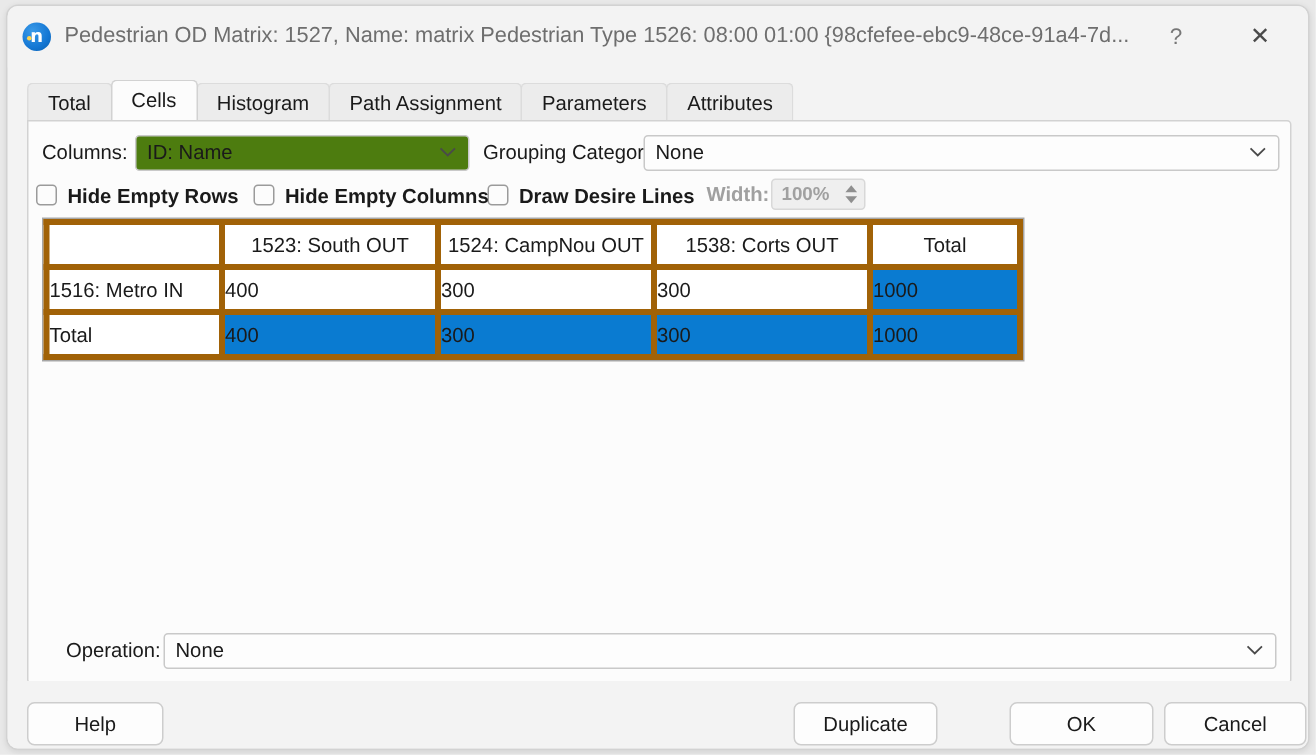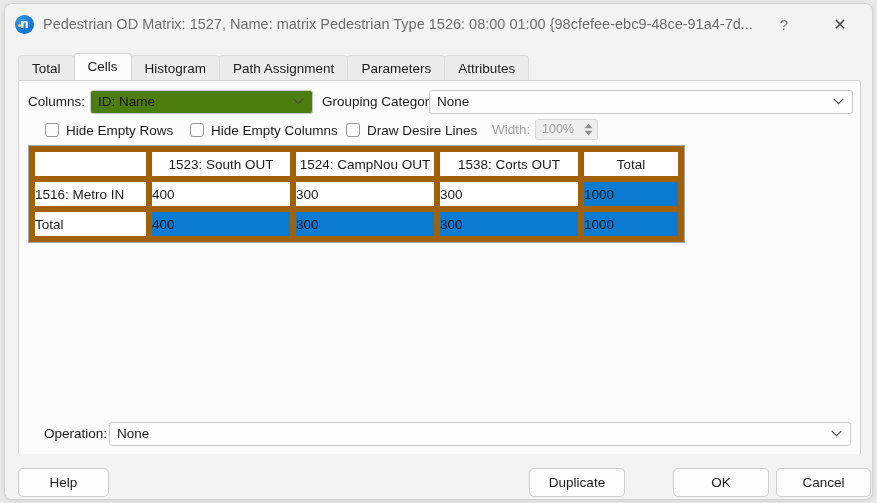--- a/index.html
+++ b/index.html
@@ -141,21 +141,21 @@
     overflow: hidden;
   }
   .chev {
     position: absolute; right: 8px; top: 7px;
     width: 11px; height: 7px;
   }
   .chev svg { display: block; }
 
   
   #row-checks {
-    position: absolute; left: 26px; top: 38px; right: 9px; height: 22px;
+    position: absolute; left: 5px; top: 38px; right: 9px; height: 22px; font-weight: bold;
   }
   .cbx-wrap {
     position: absolute; top: 0; height: 22px;
     display: flex; align-items: center;
   }
   .cbx {
     width: 14px; height: 14px;
     border: 1px solid #9b9b9b;
     border-radius: 3px;
     background: #fcfcfc;
@@ -194,21 +194,21 @@
   #matrix {
     position: absolute; left: 9px; top: 64px;
     border: 1px solid #a6a6a6;
     background: #ffffff;
   }
   #matrix table {
     border-collapse: collapse;
     table-layout: fixed;
   }
   #matrix td, #matrix th {
-    border: 6px solid #a16207;
+    border: 4px solid #a16207;
     font-size: 13.5px;
     font-weight: normal;
     color: #1a1a1a;
     padding: 0;
     height: 30px;
     vertical-align: middle;
     background: #ffffff;
   }
   .col-corner { width: 117px; }
   .col-data   { width: 144px; }

